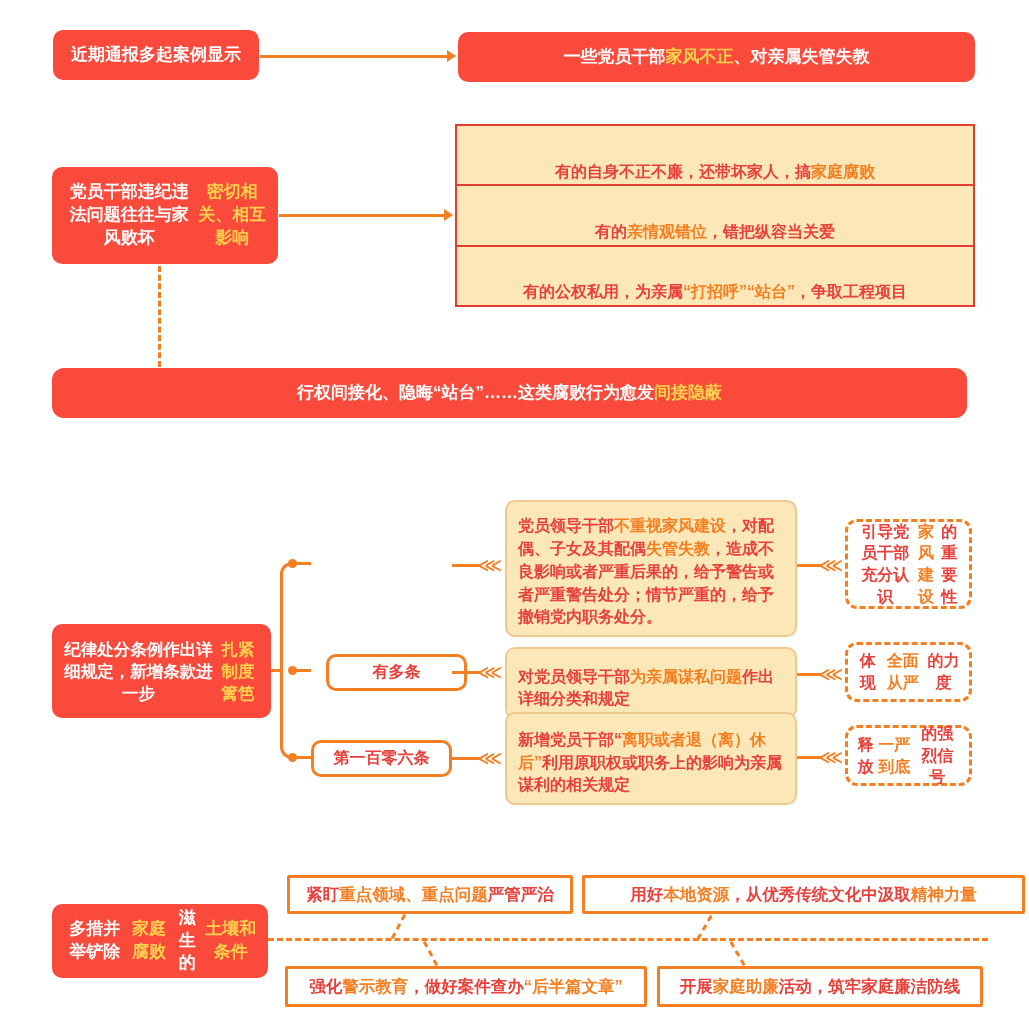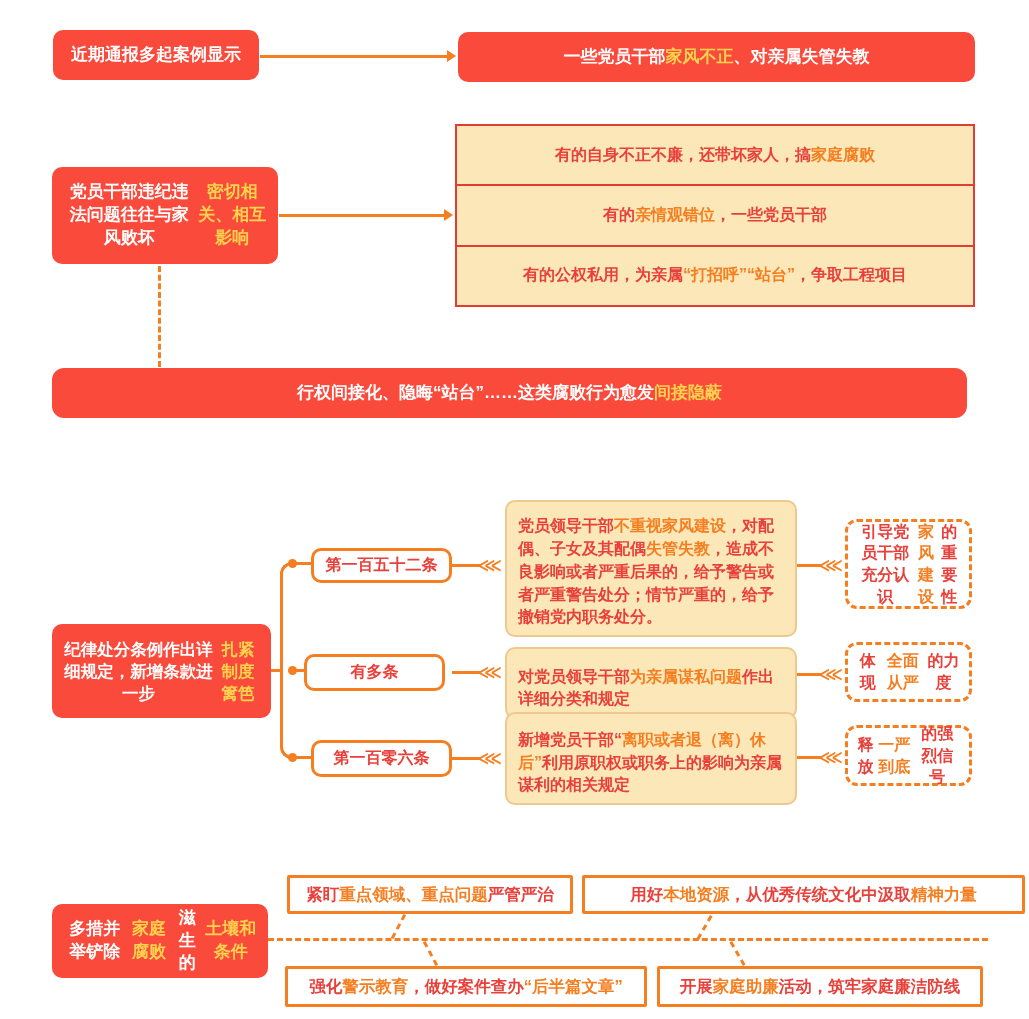--- a/index.html
+++ b/index.html
@@ -9,21 +9,21 @@
   }
   
   .redbox{
     position:absolute;background:#f94a3c;border-radius:10px;color:#fff;
     display:flex;align-items:center;justify-content:center;text-align:center;
     box-sizing:border-box;padding:4px 10px;line-height:1.35;
   }
   
   .cream{background:#fbe7b7;box-sizing:border-box;position:absolute;}
   .cream-grid{border:2px solid #e23d33;display:flex;flex-direction:column;}
-  .cream-grid .row{flex:1;display:flex;align-items:center;justify-content:center;text-align:center;font-size:16px;line-height:1.3;padding:2px 10px;}
+  .cream-grid .row{flex:1;display:flex;align-items:flex-end;justify-content:center;text-align:center;font-size:16px;line-height:1.3;padding:2px 10px;}
   .cream-grid .row + .row{border-top:2px solid #e23d33;}
   .cream-round{border:2px solid #eec88e;border-radius:10px;display:flex;align-items:flex-end;font-size:16px;line-height:1.42;padding:6px 11px;text-align:left;}
   
   .labelbox{
     position:absolute;background:#fff;border:3px solid #f57e20;border-radius:10px;
     display:flex;align-items:center;justify-content:center;text-align:center;
     box-sizing:border-box;font-size:16px;color:#e8403a;padding:2px 6px;
   }
   
   .dashbox{
@@ -88,21 +88,21 @@
   </div>
 
   <div class="cream cream-grid" style="left:455px;top:124px;width:520px;height:183px;">
     <div class="row">
         <span class="seg-r">有的自身不正不廉，还带坏家人，搞</span>
         <span class="seg-o">家庭腐败</span>
       </div>
     <div class="row">
         <span class="seg-r">有的</span>
         <span class="seg-o">亲情观错位</span>
-        <span class="seg-r">，一些党员干部</span>
+        <span class="seg-r">，错把纵容当关爱</span>
       </div>
     <div class="row">
         <span class="seg-r">有的公权私用，为亲属</span>
         <span class="seg-o">“打招呼”“站台”</span>
         <span class="seg-r">，争取工程项目</span>
       </div>
   </div>
 
   <div class="vdash" style="left:158px;top:266px;height:101px;"></div>
 
@@ -118,22 +118,21 @@
 
   <div class="hline" style="left:271px;top:669px;width:12px;"></div>
   <div class="bracket" style="left:280px;top:562px;width:14px;height:197px;"></div>
   <div class="hline" style="left:292px;top:669px;width:19px;"></div>
   <div class="hline" style="left:292px;top:562px;width:19px;"></div>
   <div class="hline" style="left:292px;top:756px;width:19px;"></div>
   <div class="dot" style="left:288px;top:559px;"></div>
   <div class="dot" style="left:288px;top:666px;"></div>
   <div class="dot" style="left:288px;top:753px;"></div>
 
-  <div class="labelbox" style="left:311px;top:548px;width:141px;height:35px;">第一百五十二条</div>
-  <div class="labelbox" style="left:304px;top:654px;width:141px;height:37px;">有多条</div>
+  <div class="labelbox" style="left:326px;top:654px;width:141px;height:37px;">有多条</div>
   <div class="labelbox" style="left:311px;top:740px;width:141px;height:37px;">第一百零六条</div>
 
   <div class="conn" style="left:452px;top:557px;width:50px;">
     <div class="shaft"></div>
     <span class="chev">⋘</span>
   </div>
   <div class="conn" style="left:452px;top:664px;width:50px;">
     <div class="shaft"></div>
     <span class="chev">⋘</span>
   </div>

